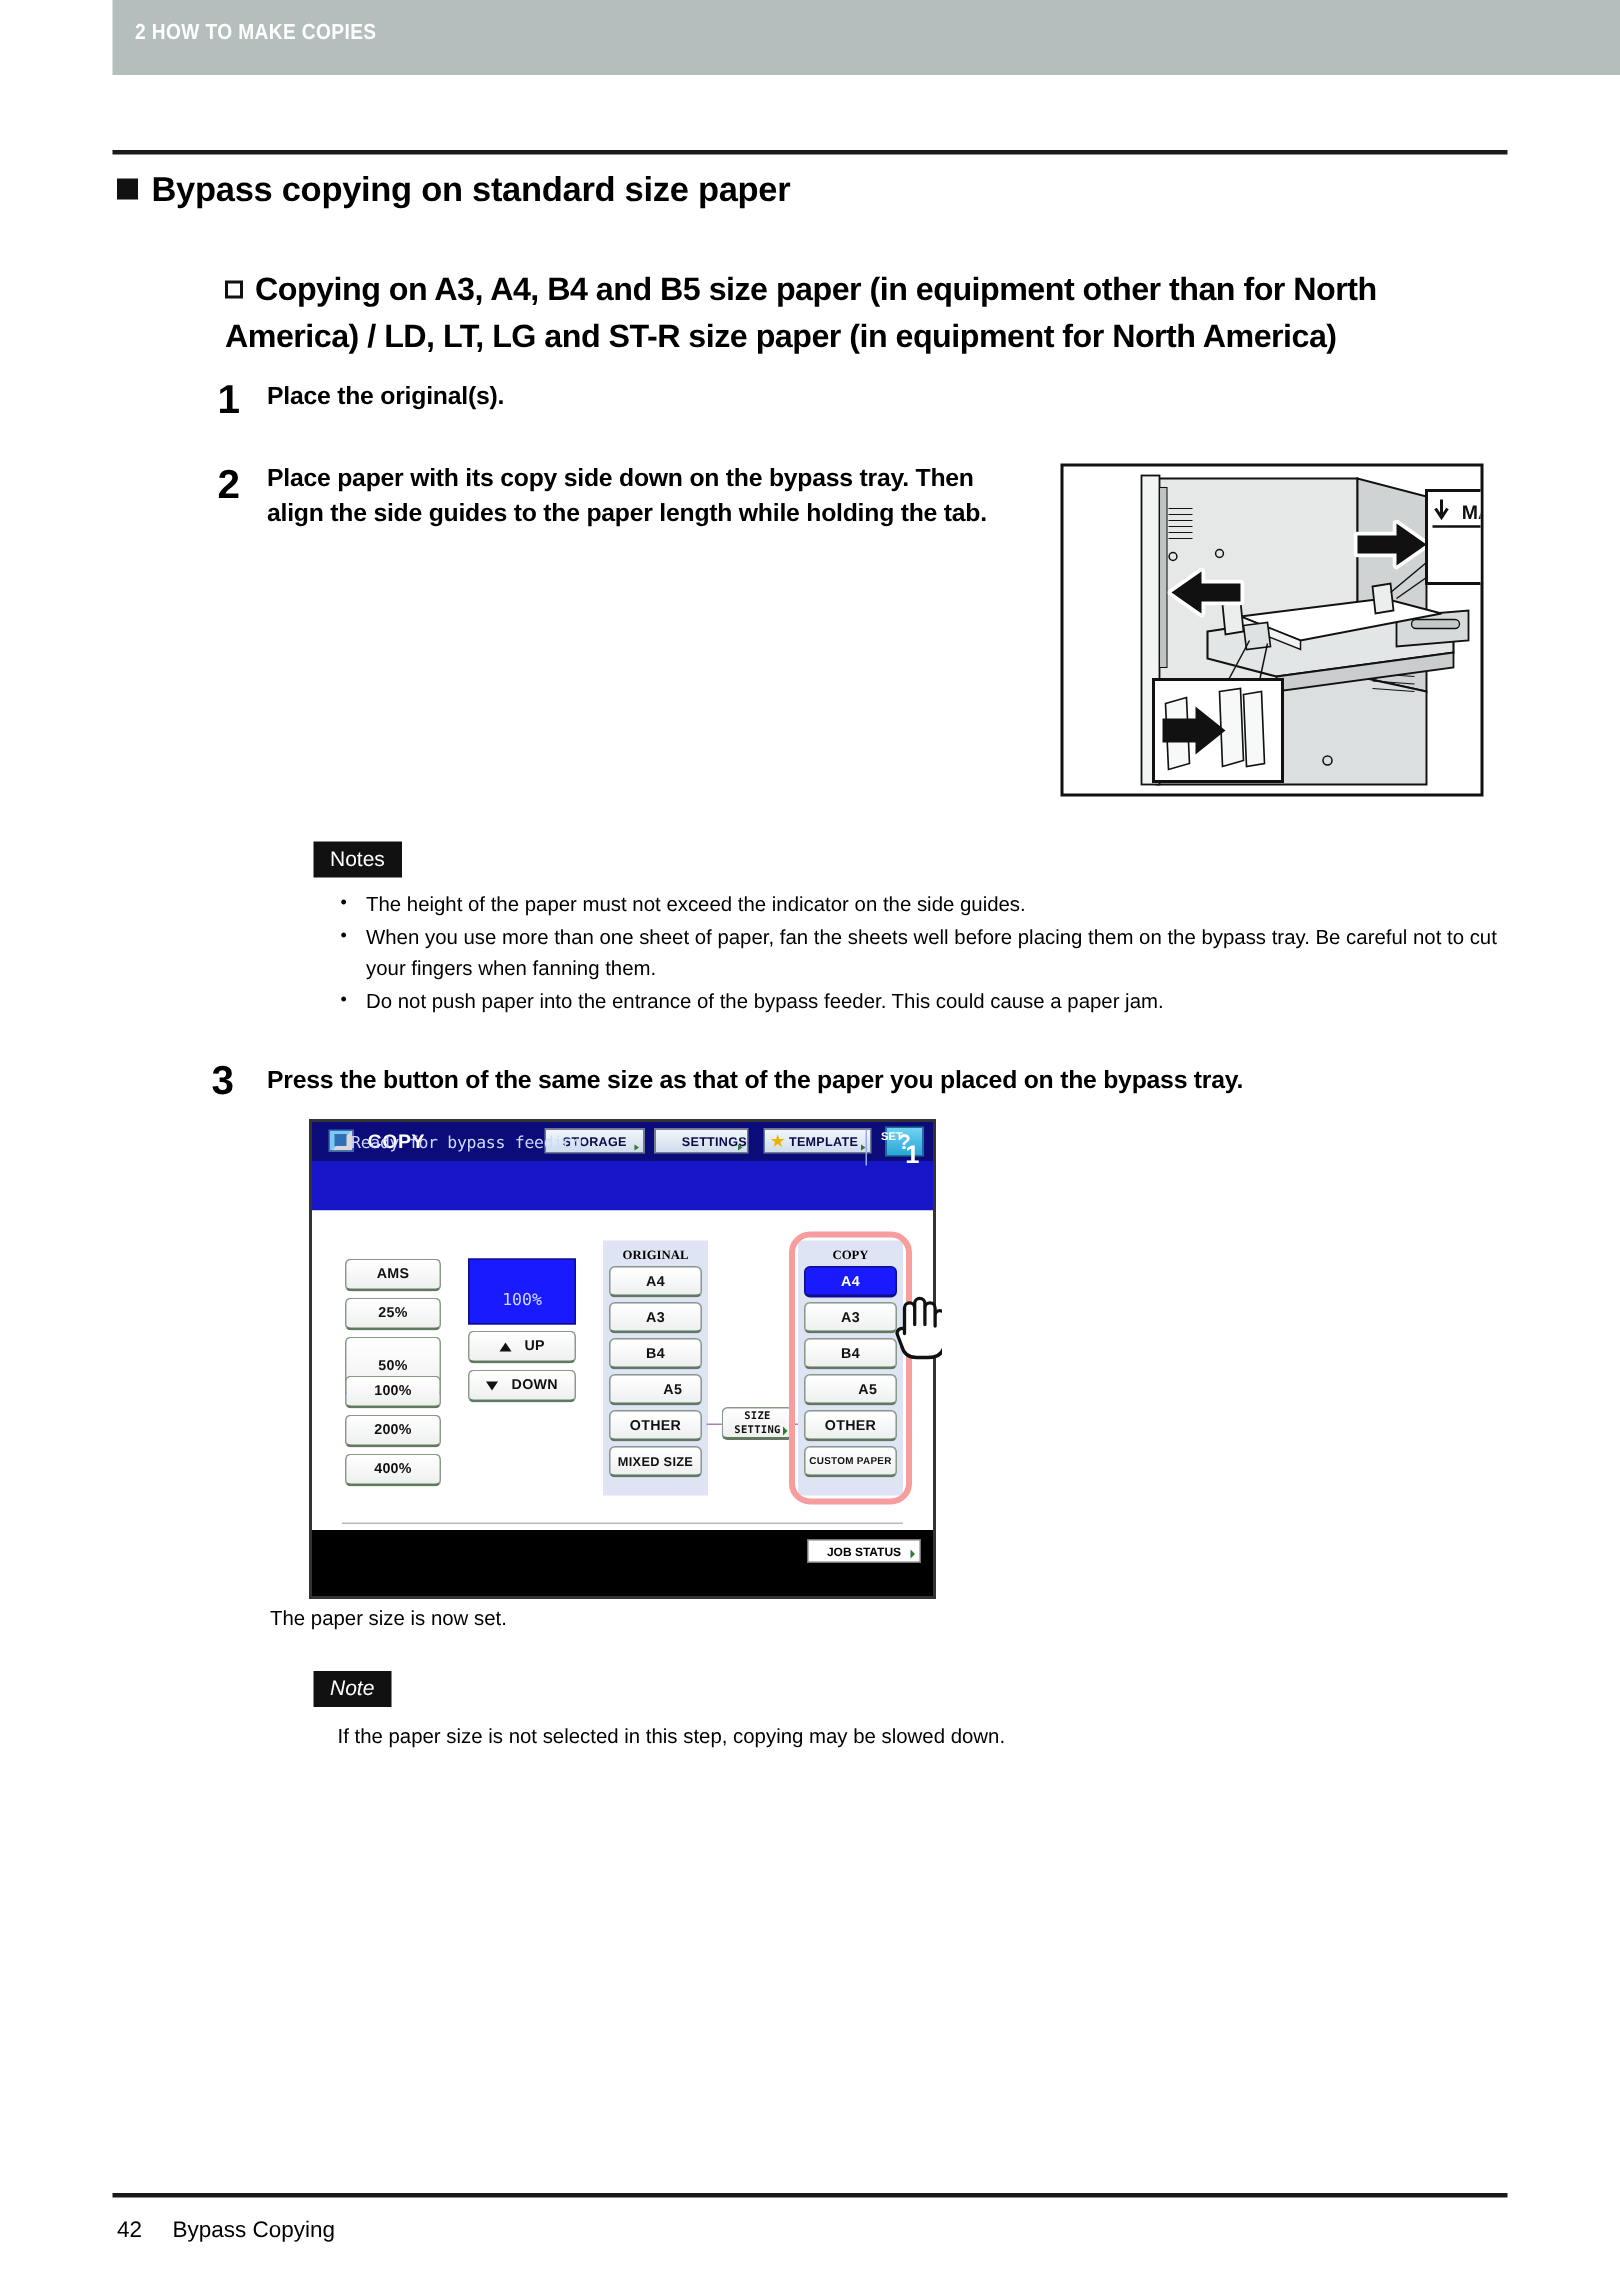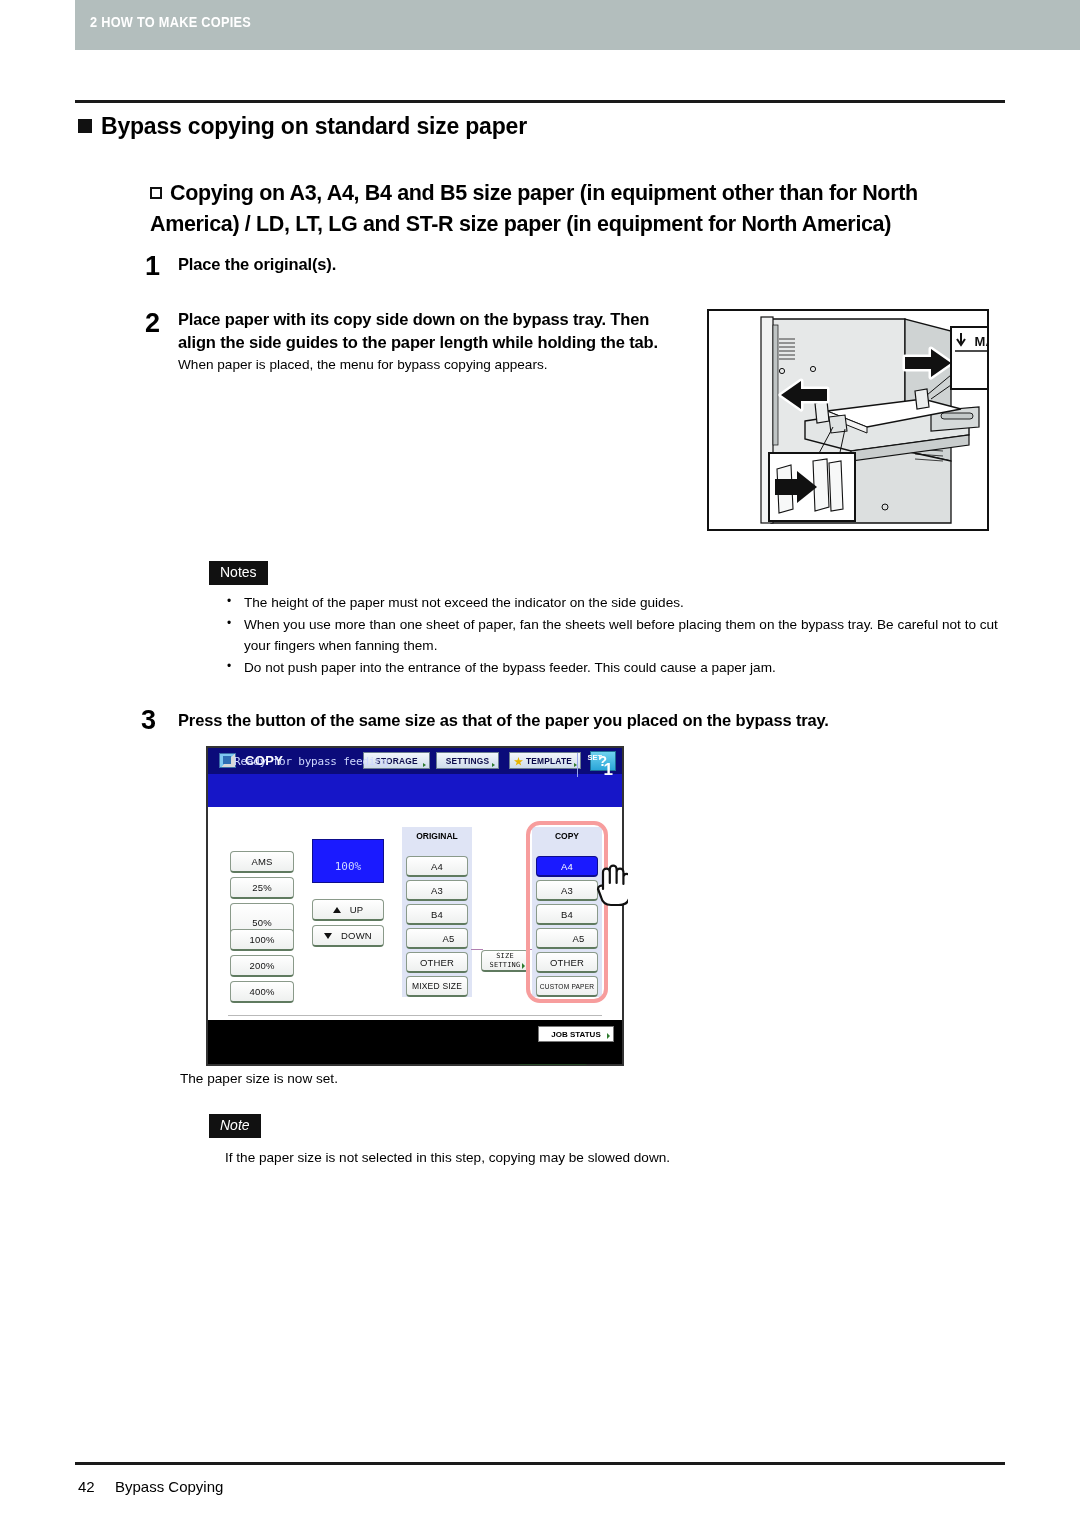--- a/index.html
+++ b/index.html
@@ -145,21 +145,21 @@
     display: flex; align-items: center; justify-content: center;
     letter-spacing: .2px;
   }
   .tbtn .arr {
     position: absolute; right: 3px; bottom: 1px;
     border-left: 3px solid #2d7b2d;
     border-top: 2.5px solid transparent;
     border-bottom: 2.5px solid transparent;
   }
   #tb-storage  { left: 155px; width: 67px; }
-  #tb-settings { left: 228px; width: 63px; }
+  #tb-settings { left: 228px; width: 63px; justify-content: flex-end; }
   #tb-template { left: 301px; width: 72px; }
   #tb-help {
     left: 382px; width: 26px; top: 3px; height: 20px;
     background: linear-gradient(#6fd3ef,#2aa6d8);
     border: 1px solid #1c6f94;
     color: #fff; font-size: 14px; font-weight: bold;
   }
   .star {
     position: absolute; left: 4px; top: 4px;
     width: 9px; height: 9px; color: #e8b400; font-size: 10px; line-height: 9px;
@@ -192,24 +192,23 @@
     position: absolute; left: 0; top: 59px; right: 0; bottom: 28px;
     background: #ffffff;
   }
 
   .pbtn {
     position: absolute;
     background: linear-gradient(#ffffff,#eef0ef);
     border: 1px solid #8a9a8a;
     border-bottom: 2px solid #5f7a5f;
     border-radius: 4px;
-    color: #111; font-size: 9.5px; font-weight: normal;
+    color: #111; font-size: 9.5px; font-weight: bold;
     display: flex; align-items: center; justify-content: center;
     letter-spacing: .2px;
-    margin-top: 12px;
   }
   .pbtn.sel {
     background: #1a1aff; color: #fff;
     border: 1px solid #0d0d8c; border-bottom: 2px solid #0d0d8c;
   }
   .pbtn .sub-arr {
     position: absolute; right: 3px; bottom: 1.5px;
     border-left: 3.5px solid #2d7b2d;
     border-top: 3px solid transparent;
     border-bottom: 3px solid transparent;
@@ -241,21 +240,21 @@
     position: absolute; left: 194px; top: 20px; width: 70px; height: 170px;
     background: #dfe4f5;
   }
   #copy-grp {
     position: absolute; left: 324px; top: 20px; width: 70px; height: 170px;
     background: #dfe4f5;
   }
   .grp-lbl {
     position: absolute; top: 4px; left: 0; right: 0; text-align: center;
     font-size: 8.5px; font-weight: bold;
-    font-family: Liberation Sans, sans-serif;
+    font-family: Liberation Serif, serif;
   }
   .grp-btn { left: 4px; width: 62px; height: 21px; }
   .gb0 { top: 17px; } .gb1 { top: 41px; } .gb2 { top: 65px; }
   .gb3 { top: 89px; padding-left: 23px; } .gb4 { top: 113px; } .gb5 { top: 137px; }
 
   #copy-ring {
     position: absolute; left: 318px; top: 14px; width: 82px; height: 182px;
     border: 4px solid #f79d9d; border-radius: 14px;
   }
 
@@ -323,21 +322,20 @@
 <div class="h1"><span class="sq"></span><span>Bypass copying on standard size paper</span></div>
 
 <div class="h2"><span class="sqo"></span><span>Copying on A3, A4, B4 and B5 size paper (in equipment other than for North America) / LD, LT, LG and ST-R size paper (in equipment for North America)</span></div>
 
 <div class="step-num" id="s1n">1</div>
 <div class="step-body" id="s1t">Place the original(s).</div>
 
 <div class="step-num" id="s2n">2</div>
 <div class="step-body" id="s2t">
   <span>Place paper with its copy side down on the bypass tray. Then align the side guides to the paper length while holding the tab.</span>
-  <div class="sub">When paper is placed, the menu for bypass copying appears.</div>
 </div>
 
 <div class="illus">
   <svg width="278" height="218" viewBox="0 0 278 218">
 
     <polygon points="16,8 150,8 150,140 16,150" fill="#e6e8e8" stroke="#111" stroke-width="1.3"></polygon>
     <polygon points="150,8 150,140 196,150 196,20" fill="#cfd3d3" stroke="#111" stroke-width="1.3"></polygon>
     <polygon points="16,150 150,140 196,150 196,212 16,212" fill="#dcdfdf" stroke="#111" stroke-width="1.3"></polygon>
 
     <rect x="6" y="6" width="12" height="206" fill="#f2f3f3" stroke="#111" stroke-width="1.2"></rect>

